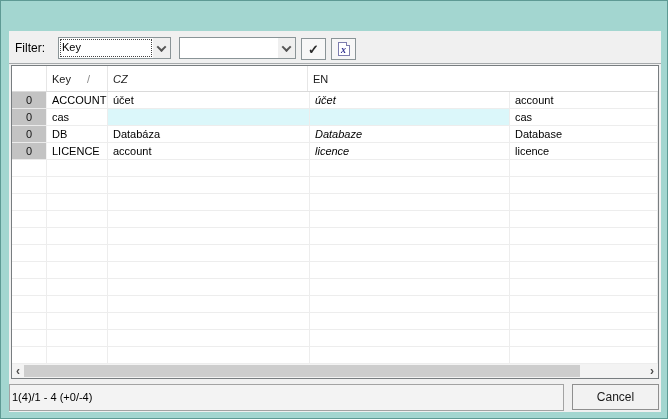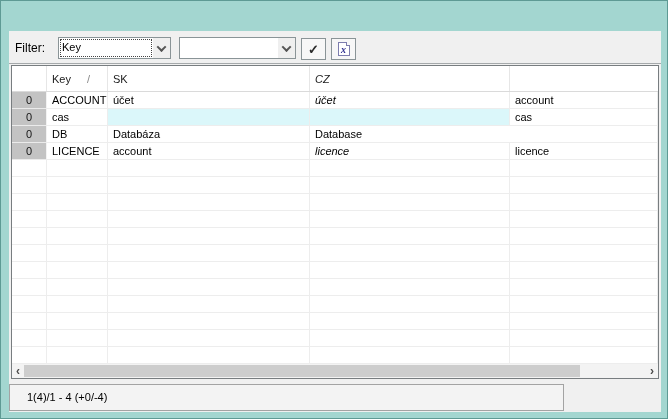--- a/index.html
+++ b/index.html
@@ -56,21 +56,21 @@
   .g-cell.sel-empty { width:35px; border-right:1px solid #ededed; }
   .hl { background:#dbf7fa; }
 
   
   .hscroll { position:absolute; left:0; bottom:0; width:646px; height:14px; background:#f3f3f3; display:flex; align-items:center; }
   .scroll-arrow { width:12px; text-align:center; font-size:12px; color:#4a4a4a; line-height:13px; font-weight:bold; }
   .scroll-right { margin-left:auto; }
   .scroll-thumb { width:556px; height:12px; background:#cdcdcd; }
 
   
-  .status-field { position:absolute; left:0; top:353px; width:555px; height:27px; background:#f3f3f3; border:1px solid #a3a3a3; font-size:11px; line-height:25px; padding-left:17px; color:#000; }
+  .status-field { position:absolute; left:0; top:353px; width:555px; height:27px; background:#f3f3f3; border:1px solid #a3a3a3; font-size:11px; line-height:25px; padding-left:2px; color:#000; }
   .cancel-btn { position:absolute; left:563px; top:353px; width:87px; height:26px; background:#f2f2f2; border:1px solid #8f8f8f; font-size:12px; color:#1a1a1a; display:flex; align-items:center; justify-content:center; cursor:default; }
 </style>
 </head>
 <body>
 
 <div class="window">
 
 
   <div class="client">
 
@@ -99,22 +99,22 @@
       </div>
     </div>
 
     <div class="grid">
       <div class="grid-header">
         <div class="gh-cell w-sel"></div>
         <div class="gh-cell w-key">
           <span>Key</span>
           <span class="sort-ind">/</span>
         </div>
-        <div class="gh-cell w-sk">SK</div>
         <div class="gh-cell w-cz">CZ</div>
+        <div class="gh-cell w-en">EN</div>
       </div>
 
       <div class="grid-body">
         <div class="g-row">
           <div class="g-cell sel">0</div>
           <div class="g-cell w-key">ACCOUNT</div>
           <div class="g-cell w-sk">účet</div>
           <div class="g-cell w-cz">účet</div>
           <div class="g-cell w-en">account</div>
         </div>
@@ -122,20 +122,21 @@
           <div class="g-cell sel">0</div>
           <div class="g-cell w-key">cas</div>
           <div class="g-cell w-sk hl"></div>
           <div class="g-cell w-cz hl"></div>
           <div class="g-cell w-en">cas</div>
         </div>
         <div class="g-row">
           <div class="g-cell sel">0</div>
           <div class="g-cell w-key">DB</div>
           <div class="g-cell w-sk">Databáza</div>
+          <div class="g-cell w-cz">Databaze</div>
           <div class="g-cell w-en">Database</div>
         </div>
         <div class="g-row">
           <div class="g-cell sel">0</div>
           <div class="g-cell w-key">LICENCE</div>
           <div class="g-cell w-sk">account</div>
           <div class="g-cell w-cz">licence</div>
           <div class="g-cell w-en">licence</div>
         </div>
       <div class="g-row">
@@ -225,15 +226,16 @@
         </div>
 
       <div class="hscroll">
         <div class="scroll-arrow">‹</div>
         <div class="scroll-thumb"></div>
         <div class="scroll-arrow scroll-right">›</div>
       </div>
     </div>
 
     <div class="status-field">1(4)/1 - 4 (+0/-4)</div>
+    <div class="cancel-btn">Cancel</div>
 
   </div>
 </div>
 
 </body></html>

